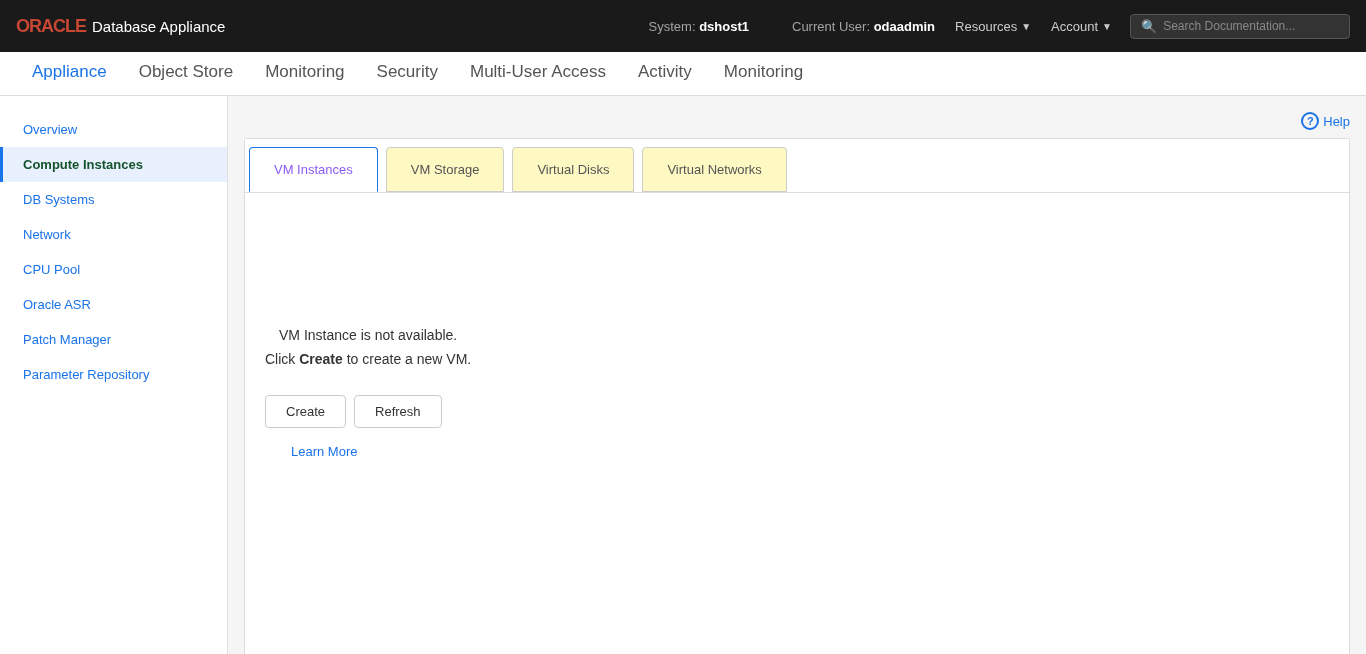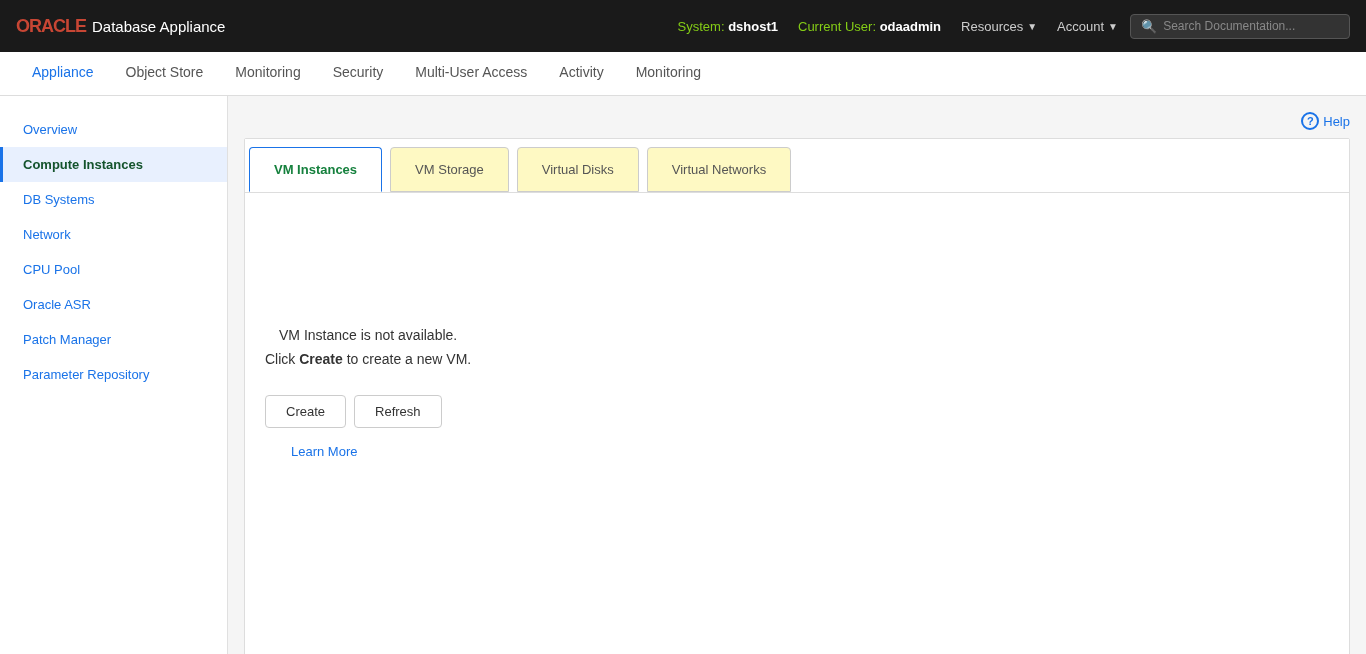--- a/index.html
+++ b/index.html
@@ -5,21 +5,21 @@
     * { box-sizing: border-box; margin: 0; padding: 0; }
     body { font-family: Arial, Helvetica, sans-serif; font-size: 13px; color: #333; background: #f5f5f5; min-height: 654px; display: flex; flex-direction: column; }
 
     
     .header {
       background: #1a1a1a;
       display: flex;
       align-items: center;
       padding: 0 16px;
       height: 52px;
-      gap: 12px;
+      gap: 18px;
     }
     .header-logo {
       display: flex;
       align-items: center;
       gap: 6px;
       color: #fff;
       font-size: 15px;
       font-weight: normal;
       white-space: nowrap;
     }
@@ -33,21 +33,21 @@
       color: #c74634;
     }
     .header-spacer { flex: 1; }
     .header-info {
       display: flex;
       align-items: center;
       gap: 20px;
       color: #ccc;
       font-size: 13px;
     }
-    .header-info .label { color: #84cc16; }
+    .header-info .label { color: #a3a3a3; margin-left: 23px; }
     .header-info .value { color: #fff; font-weight: bold; }
     .header-btn {
       display: flex;
       align-items: center;
       gap: 4px;
       color: #ccc;
       cursor: pointer;
       background: none;
       border: none;
       font-size: 13px;
@@ -83,21 +83,21 @@
       padding: 0 16px;
       height: 44px;
       gap: 0;
     }
     .nav-item {
       padding: 0 16px;
       height: 52px;
       display: flex;
       align-items: center;
       cursor: pointer;
-      font-size: 14px;
+      font-size: 17px;
       color: #555;
       border-bottom: 3px solid transparent;
       white-space: nowrap;
     }
     .nav-item.active {
       color: #1a73e8;
       border-bottom: 3px solid #1a73e8;
       font-weight: 500;
     }
 
@@ -160,22 +160,22 @@
       background: #fef9c3;
       border: 1px solid #ccc;
       border-bottom: 1px solid #ccc;
       margin: 8px 4px 0 4px;
       border-radius: 4px 4px 0 0;
     }
     .tab-item.active {
       background: #fff;
       border-color: #1a73e8;
       border-bottom: 1px solid #fff;
-      color: #15803d;
-      font-weight: 700;
+      color: #8b5cf6;
+      font-weight: 400;
       position: relative;
     }
 
     .tab-content {
       padding: 40px 20px;
       display: flex;
       flex-direction: column;
       align-items: flex-start;
       justify-content: center;
       min-height: 400px;

